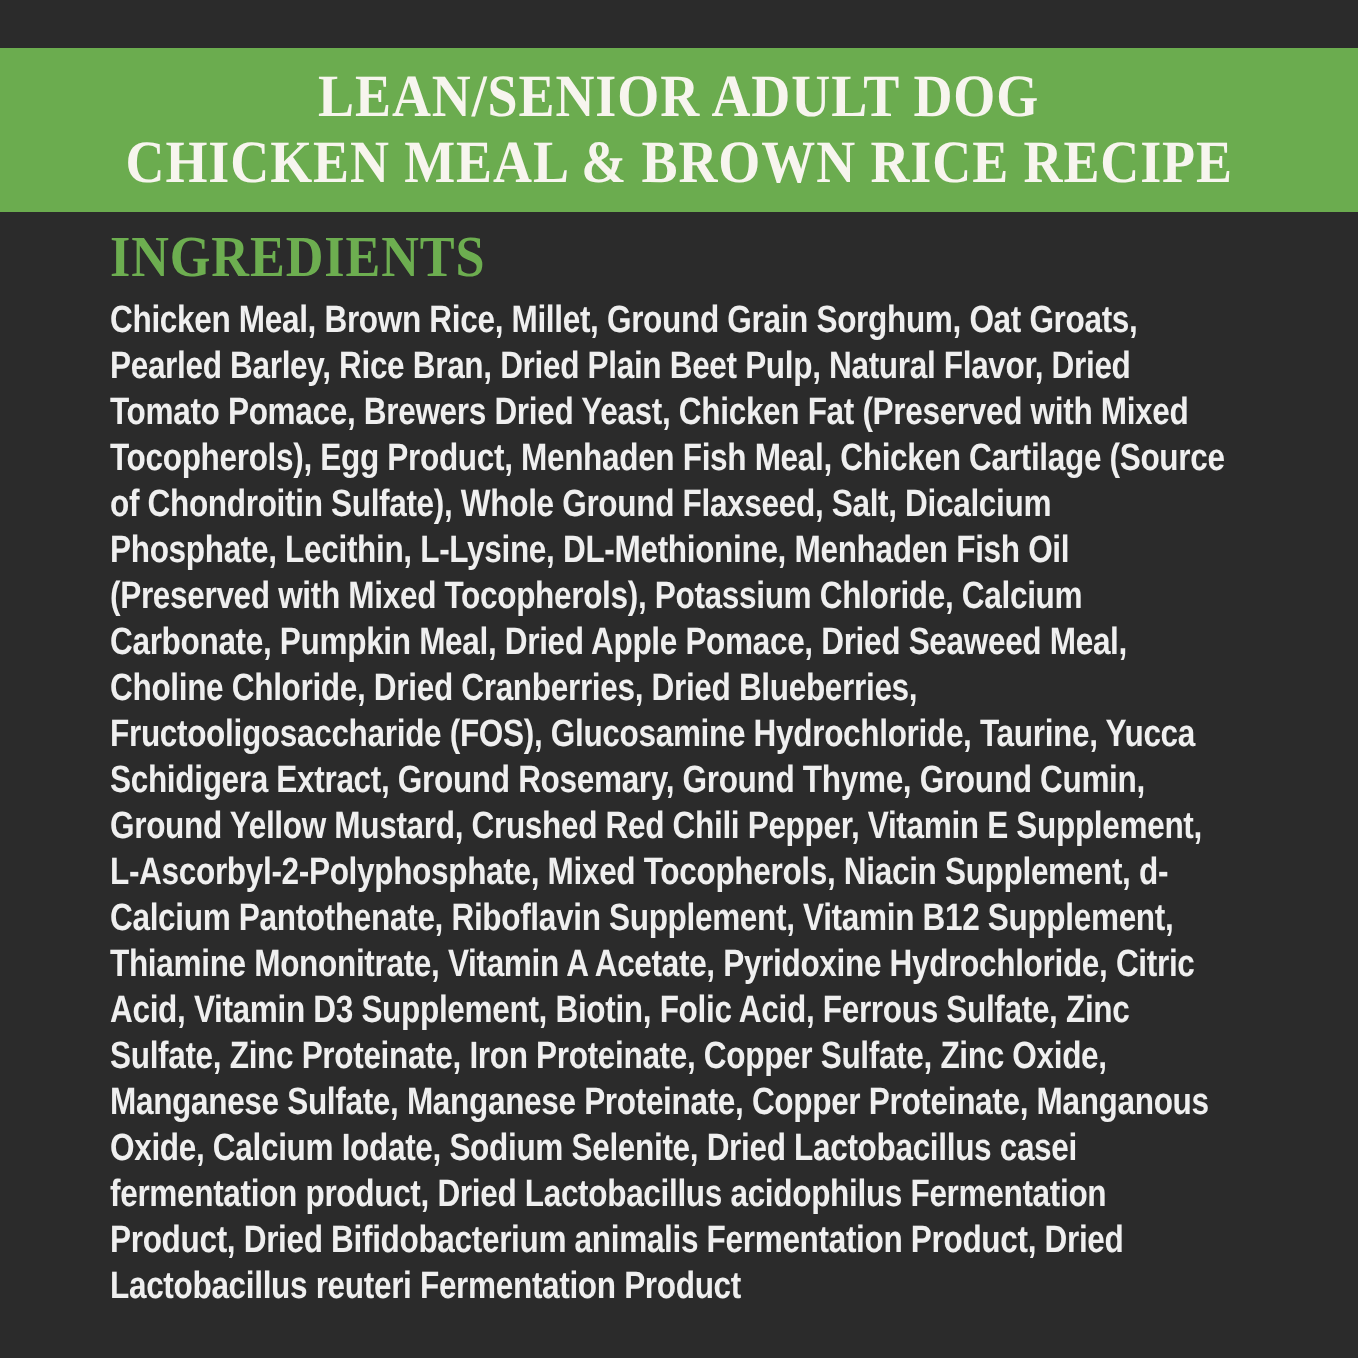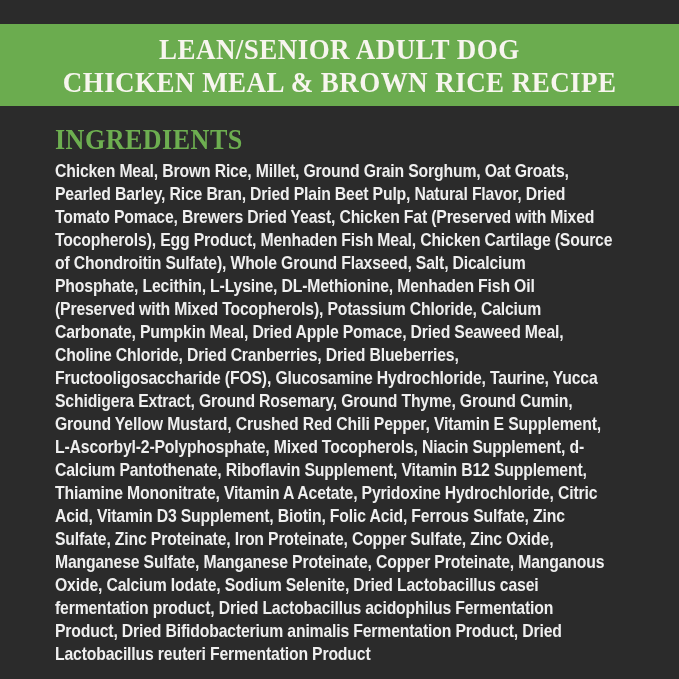--- a/index.html
+++ b/index.html
@@ -38,21 +38,21 @@
     line-height: 33px;
     color: var(--banner-text);
     letter-spacing: 0.5px;
     white-space: nowrap;
     transform: scaleX(0.9);
     transform-origin: center;
     text-align: center;
   }
   .content {
     position: absolute;
-    top: 106px;
+    top: 96px;
     left: 55px;
     right: 20px;
   }
   .ingredients-heading {
     margin-top: 18px;
     font-family: "Liberation Serif", "DejaVu Serif", serif;
     font-weight: bold;
     font-size: 29px;
     line-height: 30px;
     letter-spacing: 0.5px;

